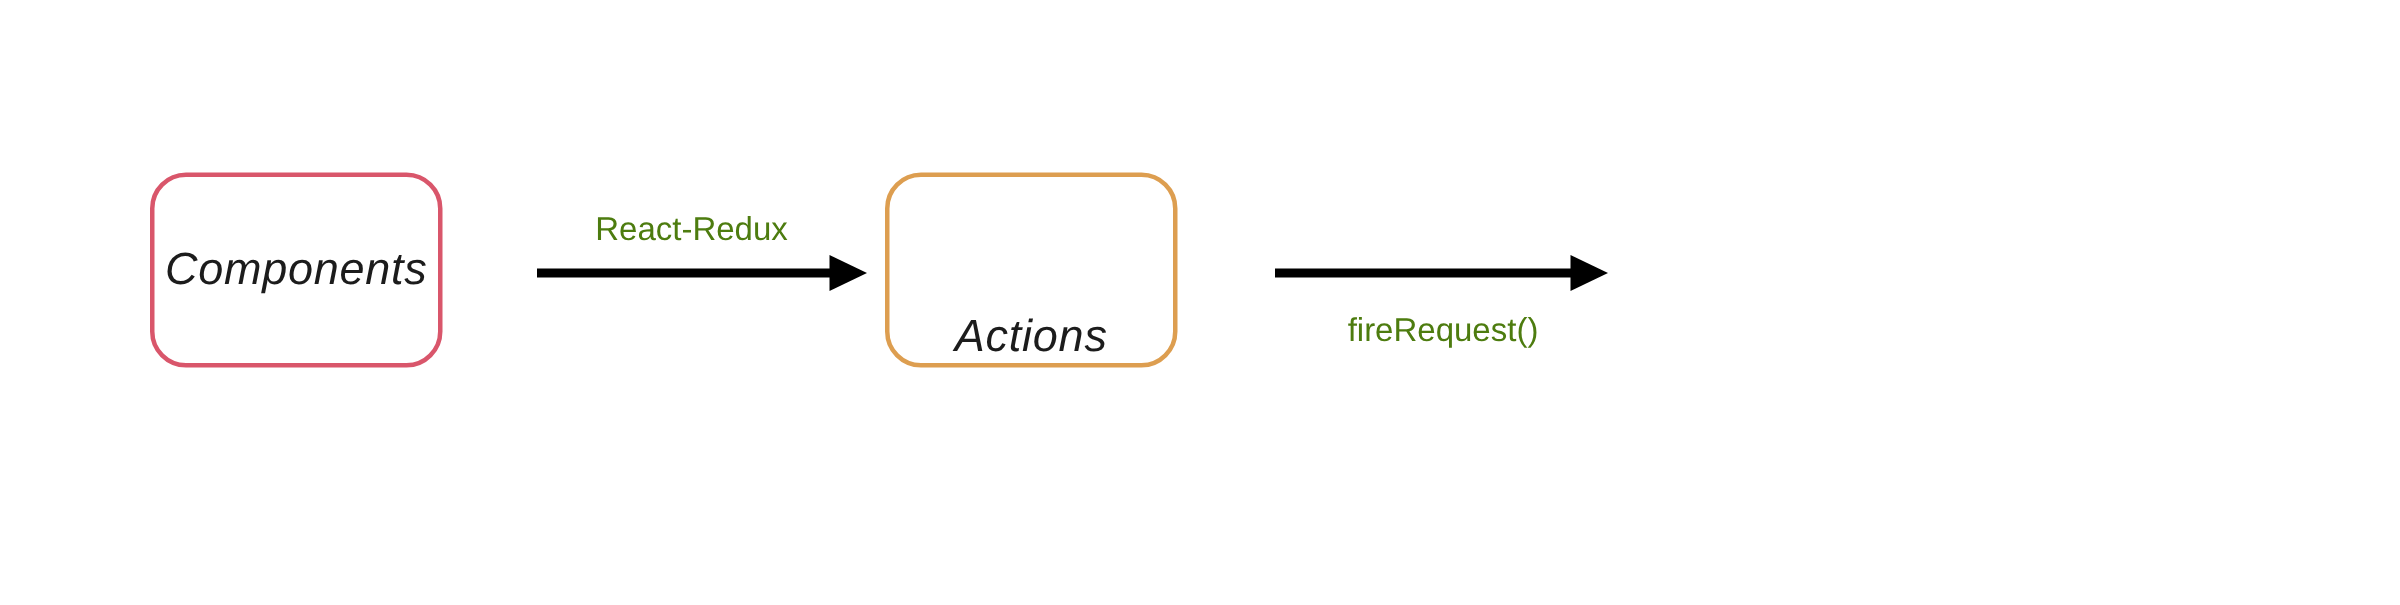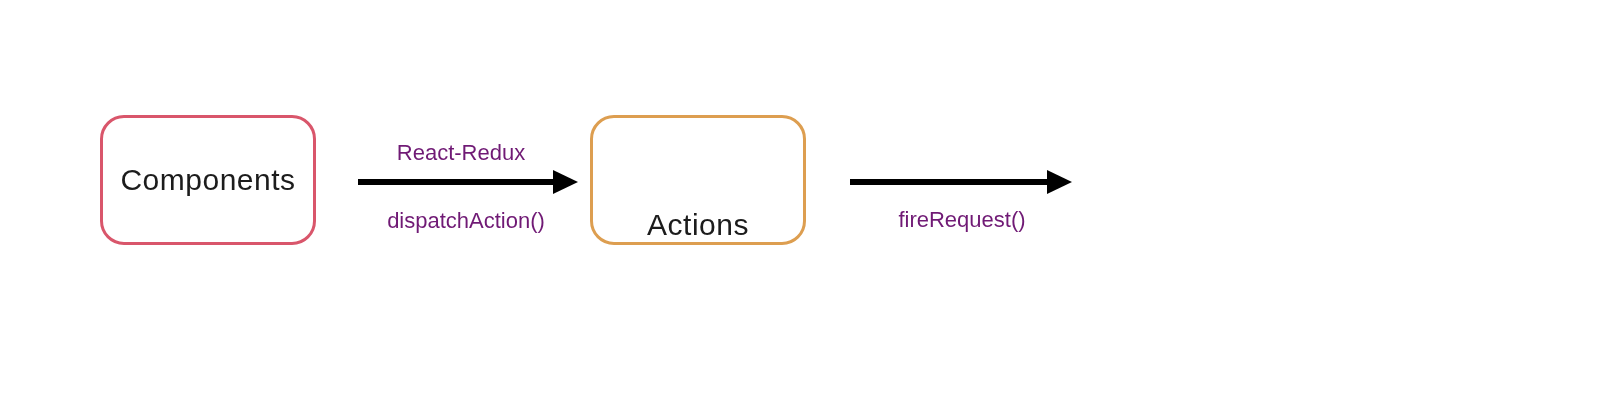--- a/index.html
+++ b/index.html
@@ -13,29 +13,30 @@
     width: 1600px;
     height: 403px;
     background: #ffffff;
     font-family: "Liberation Sans", sans-serif;
     overflow: hidden;
   }
 
   
   .node {
     position: absolute;
-    width: 216px;
+    width: 195px;
     height: 130px;
     top: 115px;
     border: 3px solid #000;
     border-radius: 24px;
     background: #ffffff;
     display: flex;
     align-items: center;
     justify-content: center;
+    font-style: italic;
   }
 
   .node .node-label {
     font-size: 30px;
     color: #1c1c1c;
     letter-spacing: 0.5px;
     white-space: nowrap;
   }
 
   .node-components  { left: 100px;  border-color: #d9566b; }
@@ -62,21 +63,21 @@
     height: 0;
     border-left: 25px solid #000000;
     border-top: 12px solid transparent;
     border-bottom: 12px solid transparent;
   }
 
   
   .edge-label {
     position: absolute;
     font-size: 22px;
-    color: #701a75;
+    color: #4d7c0f;
     transform: translateX(-50%);
     white-space: nowrap;
   }
 
   .label-edge1-top    { left: 461px; top: 140px; }
   .label-edge1-bottom { left: 466px; top: 208px; }
   .label-edge2-bottom { left: 962px; top: 207px; }
 </style>
 </head>
 <body>
@@ -95,17 +96,16 @@
   <div class="arrow-shaft arrow-1">
     <span class="arrow-head"></span>
   </div>
 
   <div class="arrow-shaft arrow-2">
     <span class="arrow-head"></span>
   </div>
 
   <div class="edge-label label-edge1-top">React-Redux</div>
 
-  <div class="edge-label label-edge1-bottom">dispatchAction()</div>
 
   <div class="edge-label label-edge2-bottom">fireRequest()</div>
 
 </div>
 
 </body></html>

